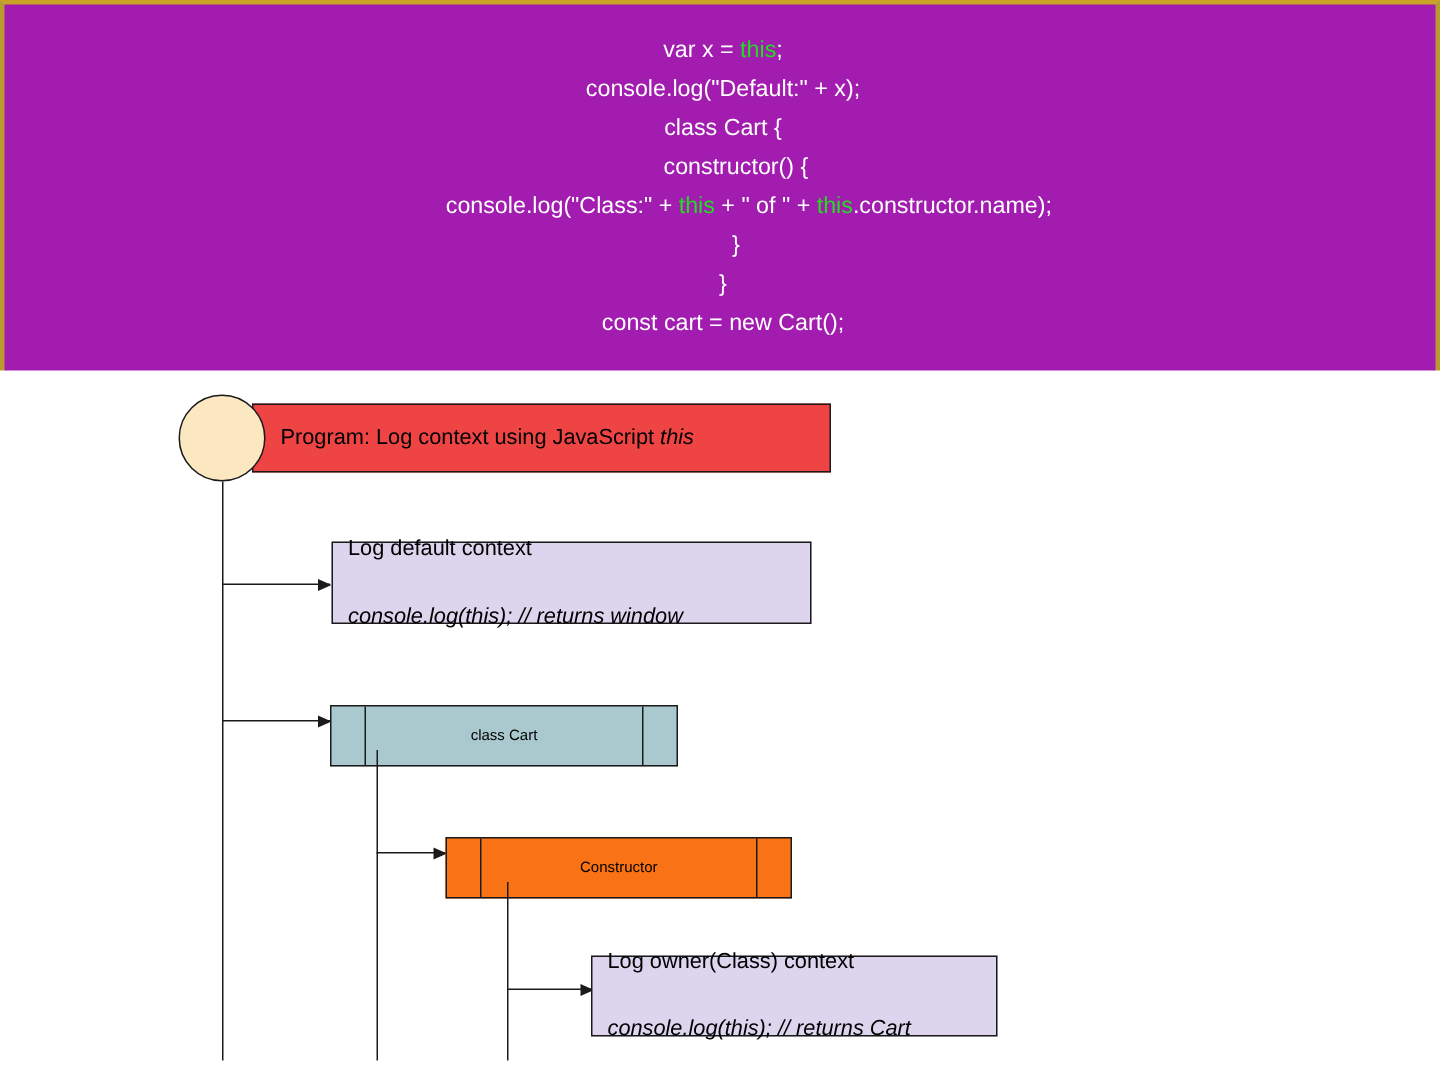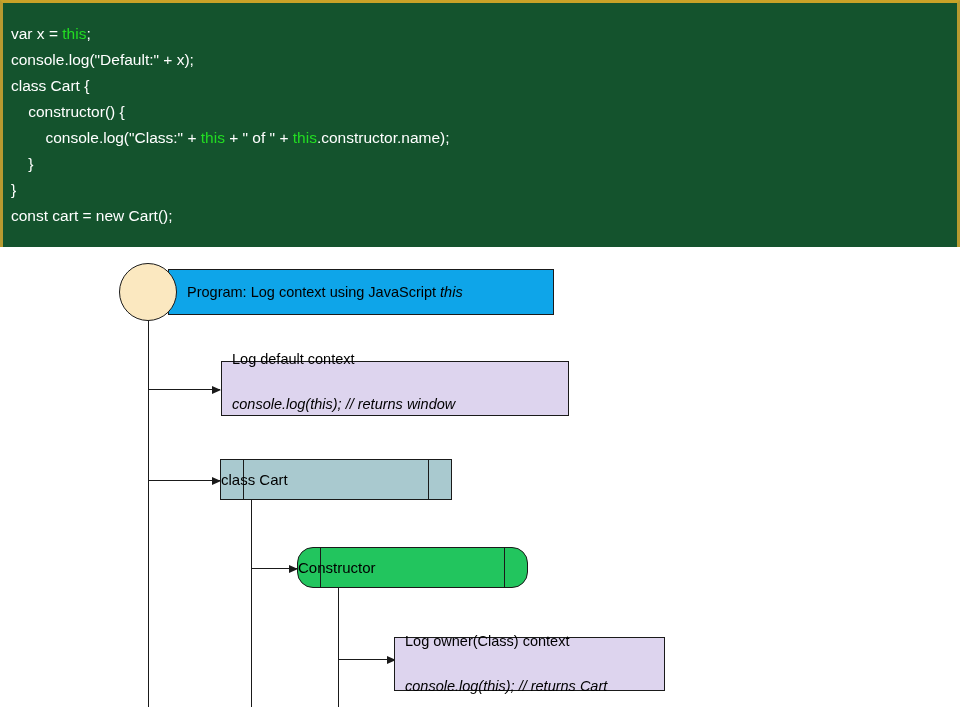--- a/index.html
+++ b/index.html
@@ -15,27 +15,28 @@
     font-family: "Liberation Sans", sans-serif;
   }
 
   
   #code-panel {
     position: absolute;
     left: 0;
     top: 0;
     width: 960px;
     height: 311px;
-    background: #14532d;
+    background: #a21caf;
     box-sizing: border-box;
     border-top: 3px solid #c9a227;
     border-bottom: 3px solid #f2e08a;
     border-left: 3px solid #b79a30;
     border-right: 3px solid #b79a30;
     overflow: hidden;
+    text-align: center;
   }
   #code-lines {
     position: absolute;
     left: 8px;
     top: 18px;
     right: 4px;
     font-family: "Liberation Sans", sans-serif;
     font-size: 15.5px;
     line-height: 26px;
     color: #ffffff;
@@ -70,58 +71,59 @@
     width: 58px;
     height: 58px;
     border-radius: 50%;
     background: #fbe8c0;
     border: 1.6px solid #1a1a1a;
     box-sizing: border-box;
     z-index: 3;
   }
 
   .title-box {
-    background: #0ea5e9;
+    background: #ef4444;
     padding-left: 18px;
     z-index: 2;
   }
 
   .note-box {
     background: #ddd4ee;
     padding-left: 10px;
     flex-direction: column;
     align-items: flex-start;
     justify-content: center;
     line-height: 21px;
   }
   .note-line-2 { font-style: italic; margin-top: 24px; }
 
   
   .frame-box {
-    justify-content: flex-start;
+    justify-content: center;
     position: absolute;
     box-sizing: border-box;
     border: 1.6px solid #1a1a1a;
     display: flex;
     align-items: center;
-    font-size: 15px;
+    font-size: 10px;
     color: #000;
+    margin-top: 11px;
   }
   .frame-box .bar-l,
   .frame-box .bar-r {
     position: absolute;
     top: 0;
     bottom: 0;
     width: 0;
     border-left: 1.6px solid #1a1a1a;
   }
   .frame-box .label { position: relative; z-index: 1; }
 
   .cls-cart { background: #a9c9cf; }
-  .ctor     { background: #22c55e; border-radius: 16px; }
+  .ctor     { background: #f97316; }
 
   
   .lifeline {
     position: absolute;
     width: 0;
     border-left: 1.7px solid #1a1a1a;
   }
 
   
   .arrow {
@@ -157,21 +159,21 @@
   <div class="node title-box" style="left:168px; top:22px; width:386px; height:46px;">
     <span>
       <span>Program: Log context using JavaScript </span><span class="italic">this</span>
     </span>
   </div>
 
   <div class="lifeline" style="left:148px; top:74px; height:386px;"></div>
 
   <div class="arrow" style="left:148px; top:142px; width:72px;"></div>
 
-  <div class="node note-box" style="left:221px; top:114px; width:348px; height:55px;justify-content:flex-end;">
+  <div class="node note-box" style="left:221px; top:114px; width:320px; height:55px;">
     <div>Log default context</div>
     <div class="note-line-2">console.log(this); // returns window</div>
   </div>
 
   <div class="arrow" style="left:148px; top:233px; width:72px;"></div>
 
   <div class="frame-box cls-cart" style="left:220px; top:212px; width:232px; height:41px;">
     <span class="bar-l" style="left:22px;"></span>
     <span class="bar-r" style="right:22px;"></span>
     <span class="label">class Cart</span>

